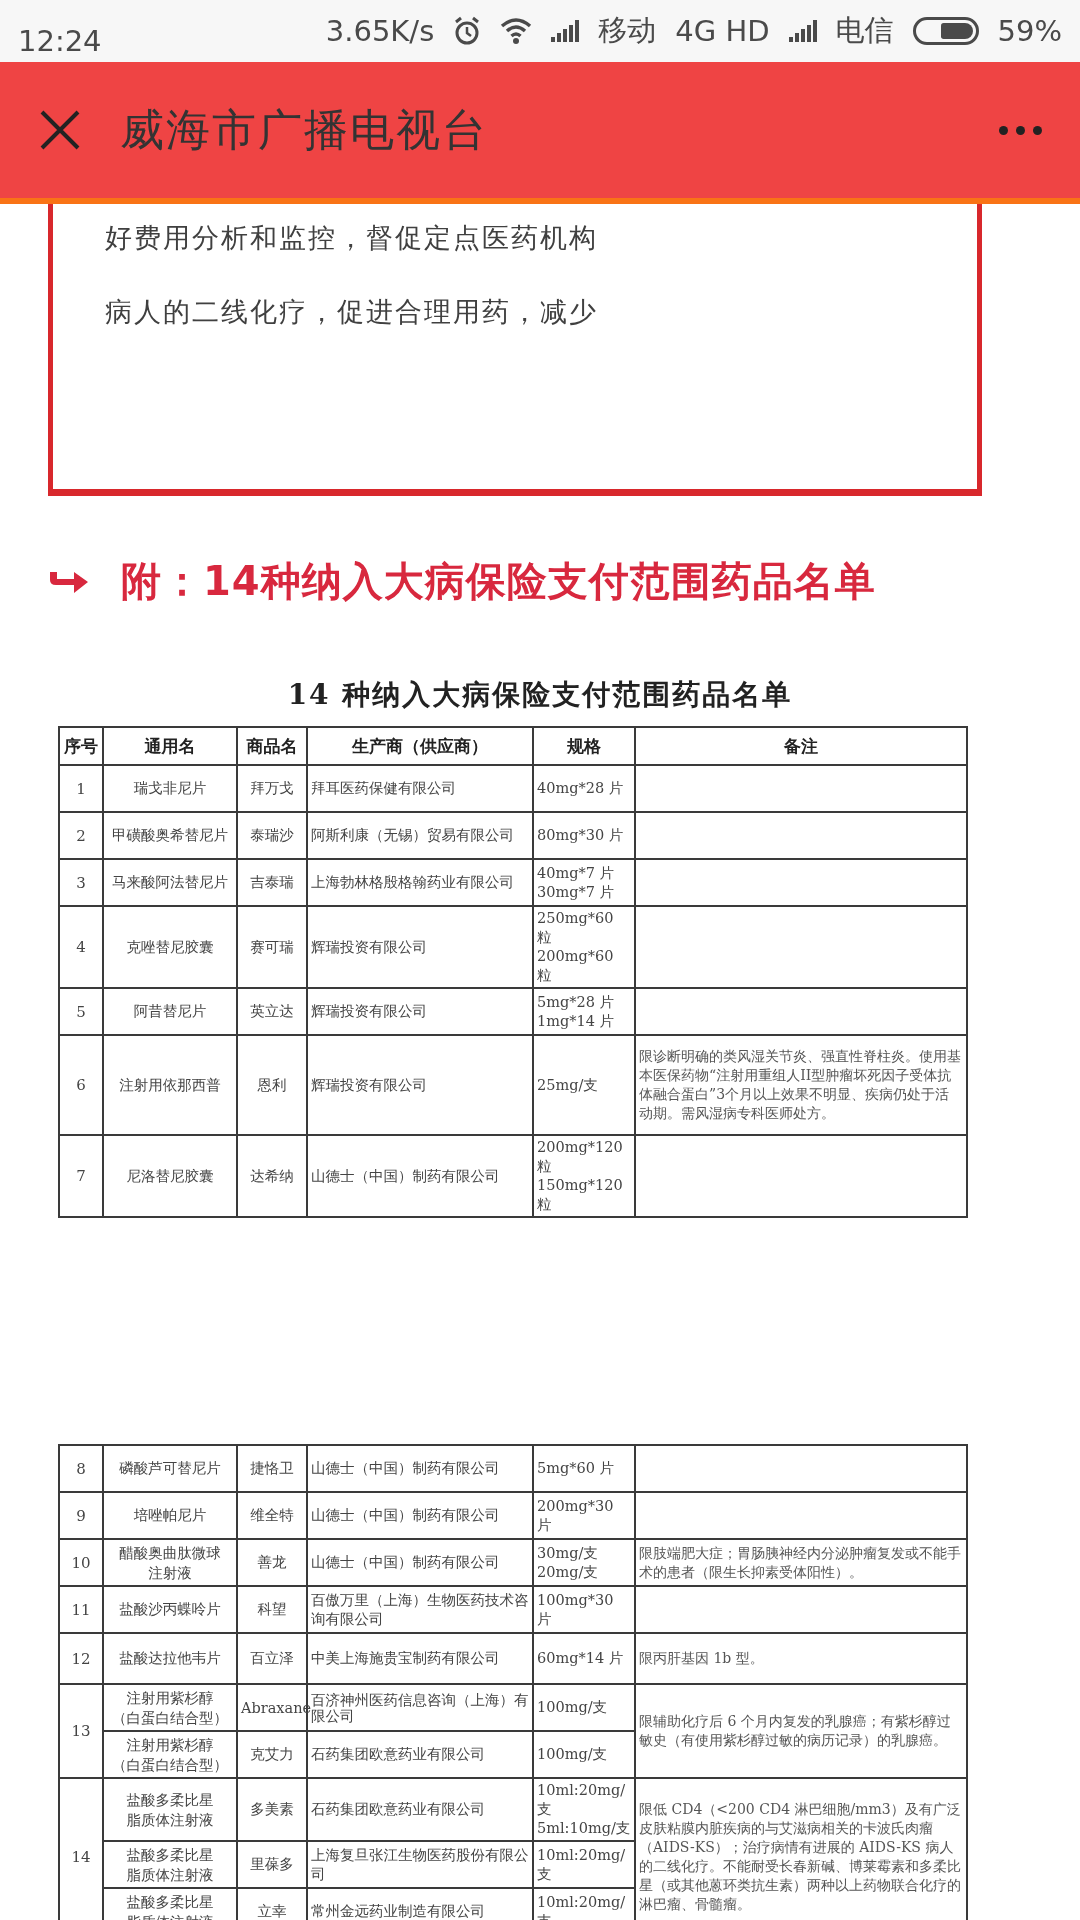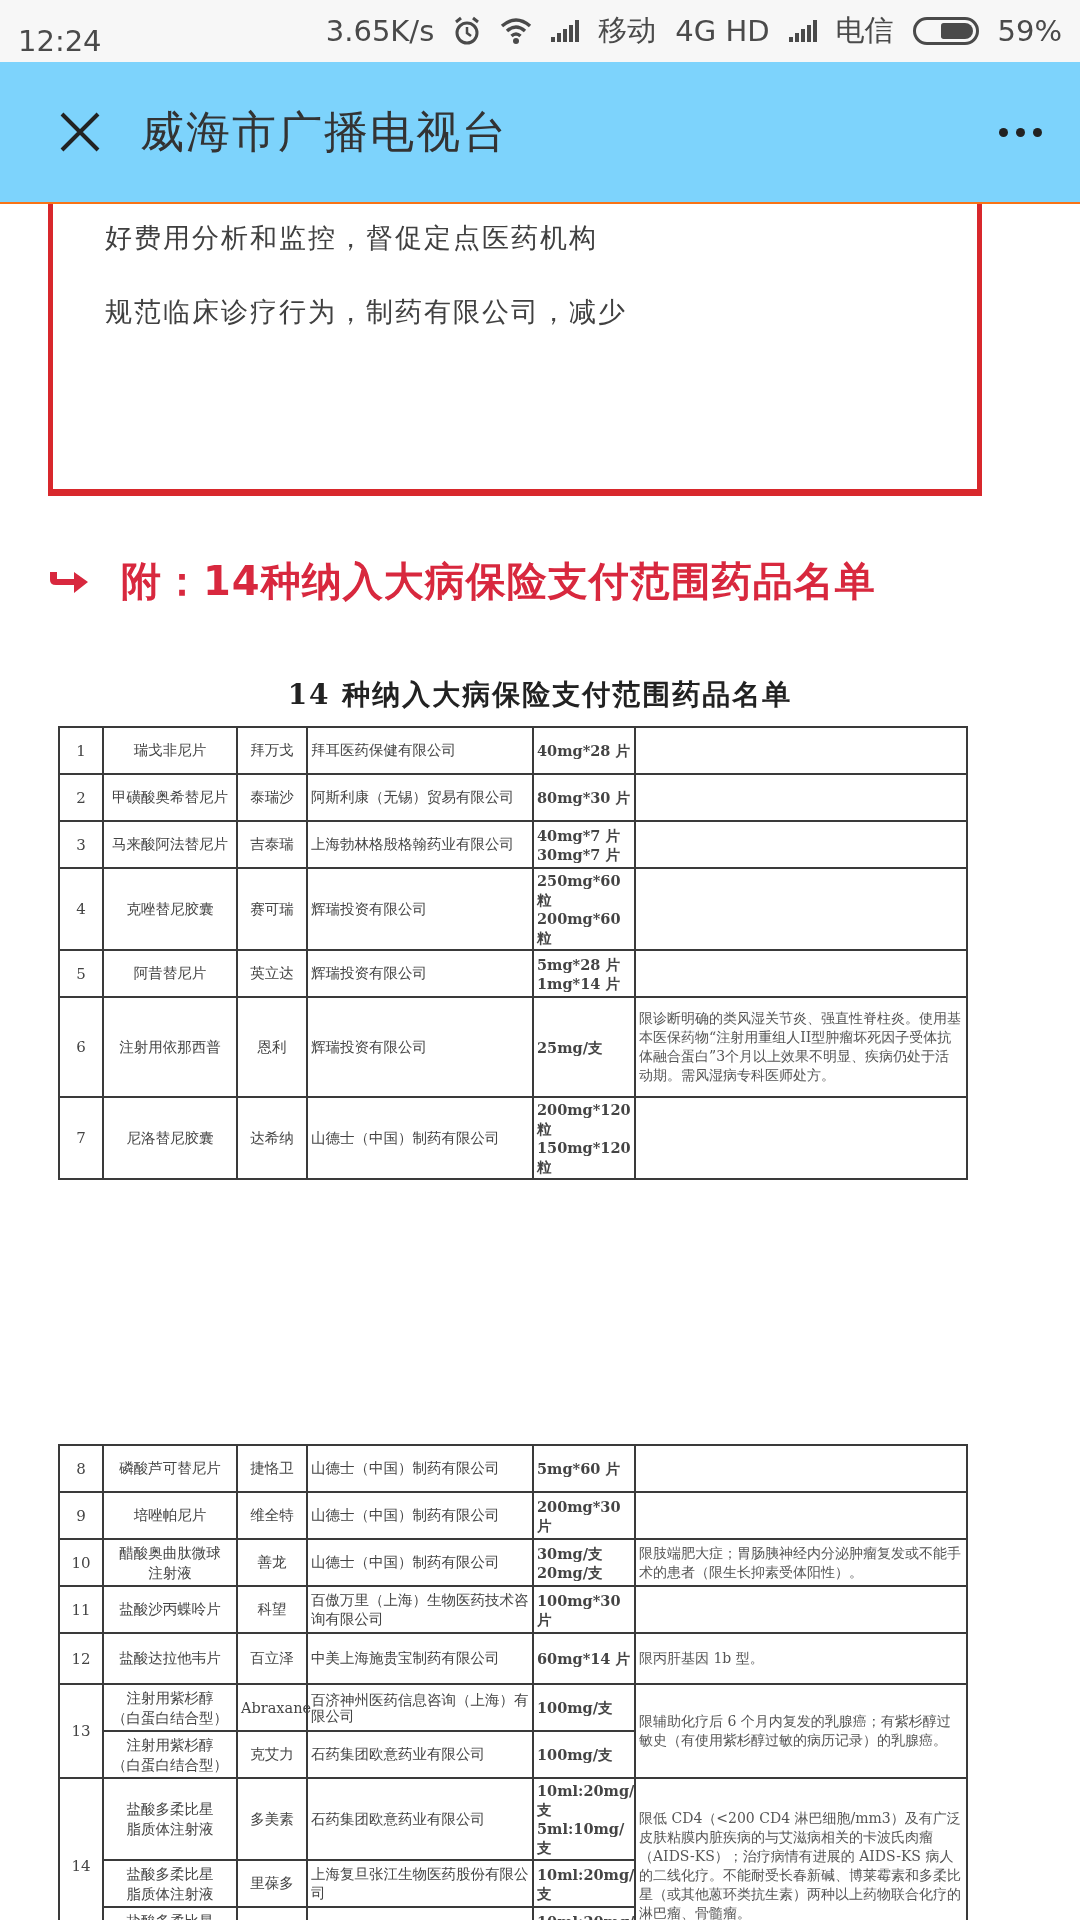--- a/index.html
+++ b/index.html
@@ -10,22 +10,22 @@
   .status-bar { position: absolute; top: 0; left: 0; width: 1080px; height: 62px; background: #f7f7f7;
     display: flex; align-items: center; padding: 0 18px; font-size: 29px; color: #4a4a4a; }
   .status-time { flex: 0 0 auto; margin-top: 20px; }
   .status-right { margin-left: auto; display: flex; align-items: center; gap: 19px; }
   .sig { display: inline-flex; align-items: flex-end; gap: 2px; height: 22px; }
   .sig i { display: block; width: 4px; background: #4a4a4a; }
   .battery { width: 66px; height: 28px; border: 3px solid #4a4a4a; border-radius: 14px; position: relative; }
   .battery .fill { position: absolute; right: 3px; top: 3px; bottom: 3px; width: 32px; background: #4a4a4a; border-radius: 3px 9px 9px 3px; }
 
   
-  .nav-bar { position: absolute; top: 62px; left: 0; width: 1080px; height: 142px; background: #7dd3fc;
-    border-bottom: 2px solid #f97316; display: flex; align-items: center; padding-left: 20px; }
+  .nav-bar { position: absolute; top: 62px; left: 0; width: 1080px; height: 142px; background: #ef4444;
+    border-bottom: 6px solid #f97316; display: flex; align-items: center; }
   .nav-close { width: 120px; height: 100%; display: flex; align-items: center; justify-content: center; }
   .nav-title { font-size: 44px; color: #333; letter-spacing: 2px; }
   .nav-more { margin-left: auto; width: 120px; height: 100%; display: flex; align-items: center; justify-content: center; gap: 8px; }
   .nav-more i { width: 9px; height: 9px; border-radius: 50%; background: #222; display: block; }
 
   
   .content { position: absolute; top: 204px; left: 0; width: 1080px; height: 1716px; overflow: hidden; }
   .red-box { position: absolute; left: 48px; top: -20px; width: 934px; height: 312px;
     border: 5px solid #d8282c; border-top: none; border-bottom-width: 7px; }
   .red-box p { position: absolute; left: 52px; font-size: 27px; color: #404040; letter-spacing: 2px; line-height: 76px; }
@@ -37,21 +37,21 @@
   .doc { position: absolute; left: 0; top: 470px; width: 1080px; }
   .doc-title { position: absolute; left: 0; width: 1080px; top: 0; text-align: center;
     font-family: "DejaVu Serif", "Liberation Serif", serif; font-weight: bold; font-size: 28px; color: #222; letter-spacing: 2px; }
   table.drug { position: absolute; left: 58px; border-collapse: collapse; width: 910px; table-layout: fixed;
     font-family: "DejaVu Serif", "Liberation Serif", serif; font-size: 14.5px; color: #444; }
   table.drug td, table.drug th { border: 2px solid #3a3a3a; padding: 2px 3px; vertical-align: middle; }
   table.drug th { font-weight: bold; color: #222; font-size: 17px; text-align: center; height: 38px; }
   td.c { text-align: center; }
   td.num { text-align: center; font-size: 15px; }
   td.note { font-size: 14px; line-height: 19px; color: #555; }
-  .spec { white-space: pre-line; line-height: 19px; font-weight: bold; }
+  .spec { white-space: pre-line; line-height: 19px; }
   .multi { white-space: pre-line; line-height: 20px; }
   .zoom-hint { position: absolute; left: 0; width: 1080px; text-align: center; font-size: 40px; font-weight: bold; color: #a8a8a8; letter-spacing: 2px; }
 </style>
 </head>
 <body>
 
 <div class="status-bar">
   <span class="status-time">12:24</span>
   <div class="status-right">
     <span>3.65K/s</span>
@@ -100,21 +100,21 @@
   <div class="nav-more">
     <i></i>
       <i></i>
       <i></i>
   </div>
 </div>
 
 <div class="content">
   <div class="red-box">
     <p style="top:16px">好费用分析和监控，督促定点医药机构</p>
-    <p style="top:90px">规范临床诊疗行为，制药有限公司，减少</p>
+    <p style="top:90px">病人的二线化疗，促进合理用药，减少</p>
   </div>
 
   <div class="heading">
     <svg class="arrow-icon" viewBox="0 0 42 28">
       <path d="M2 4 L2 12 Q2 17 8 17 L26 17 L26 25 L40 14 L26 4 L26 11 L9 11 L9 4 Z" fill="#d8283e"></path>
     </svg>
     <span>附：14种纳入大病保险支付范围药品名单</span>
   </div>
 
   <div class="doc">
@@ -123,20 +123,28 @@
     <table class="drug" style="top:52px">
       <colgroup>
           <col style="width:44px">
           <col style="width:134px">
           <col style="width:70px">
           <col style="width:226px">
           <col style="width:102px">
           <col>
         </colgroup>
       <tbody>
+          <tr style="height:38px">
+        <th>序号</th>
+        <th>通用名</th>
+        <th>商品名</th>
+        <th>生产商（供应商）</th>
+        <th>规格</th>
+        <th>备注</th>
+      </tr>
       <tr style="height:47px">
         <td class="num">1</td>
         <td class="c">瑞戈非尼片</td>
         <td class="c">拜万戈</td>
         <td>拜耳医药保健有限公司</td>
         <td class="spec">40mg*28 片</td>
         <td class="note"></td>
       </tr>
       <tr style="height:47px">
         <td class="num">2</td>

